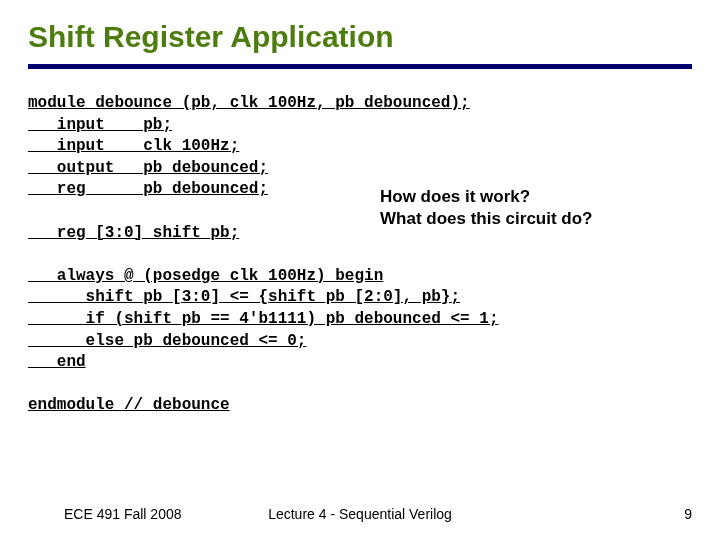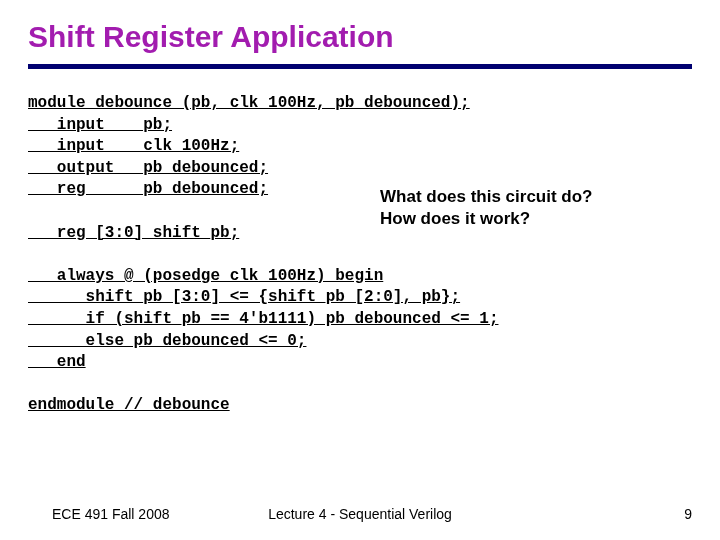--- a/index.html
+++ b/index.html
@@ -16,21 +16,21 @@
   .slide {
     padding: 20px 28px 0 28px;
     box-sizing: border-box;
     width: 100%;
     height: 100%;
     position: relative;
   }
   .title {
     font-size: 30px;
     font-weight: bold;
-    color: #a21caf;
+    color: #4d7c0f;
     margin: 0 0 10px 0;
   }
   .rule {
     border: none;
     border-top: 5px solid #000070;
     margin: 0 0 24px 0;
     width: 100%;
   }
   .code {
     font-family: "Courier New", Courier, monospace;
@@ -54,21 +54,21 @@
   .footer {
     position: absolute;
     bottom: 34px;
     left: 0;
     width: 100%;
     font-size: 14px;
     color: #000000;
   }
   .footer-left {
     position: absolute;
-    left: 52px;
+    left: 64px;
   }
   .footer-center {
     position: absolute;
     left: 0;
     width: 100%;
     text-align: center;
   }
   .footer-right {
     position: absolute;
     right: 28px;
@@ -90,22 +90,22 @@
 
    always @ (posedge clk_100Hz) begin
       shift_pb [3:0] &lt;= {shift_pb [2:0], pb};
       if (shift_pb == 4'b1111) pb_debounced &lt;= 1;
       else pb_debounced &lt;= 0;
    end
 
 endmodule // debounce</div>
 
   <div class="callout">
+    <div>How does it work?</div>
     <div>What does this circuit do?</div>
-    <div>How does it work?</div>
   </div>
 
   <div class="footer">
     <span class="footer-left">ECE 491 Fall 2008</span>
     <span class="footer-center">Lecture 4 - Sequential Verilog</span>
     <span class="footer-right">9</span>
   </div>
 </div>
 
 </body></html>

